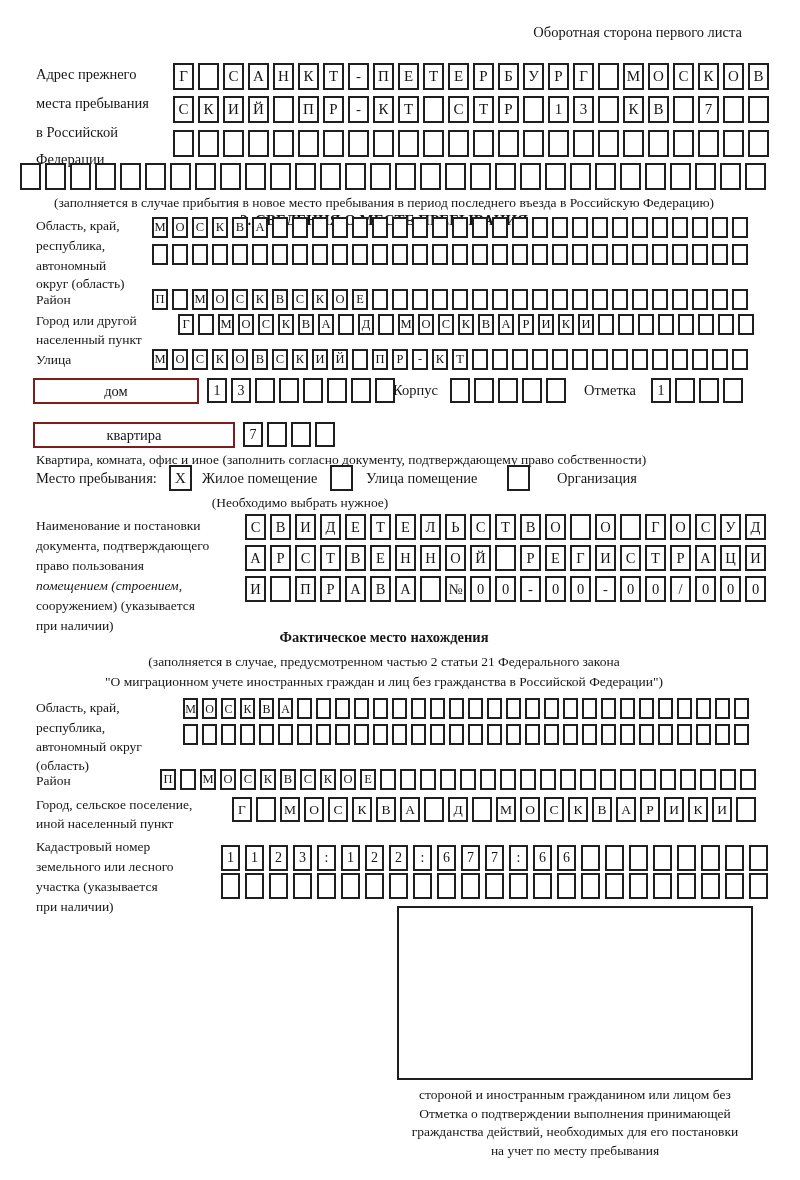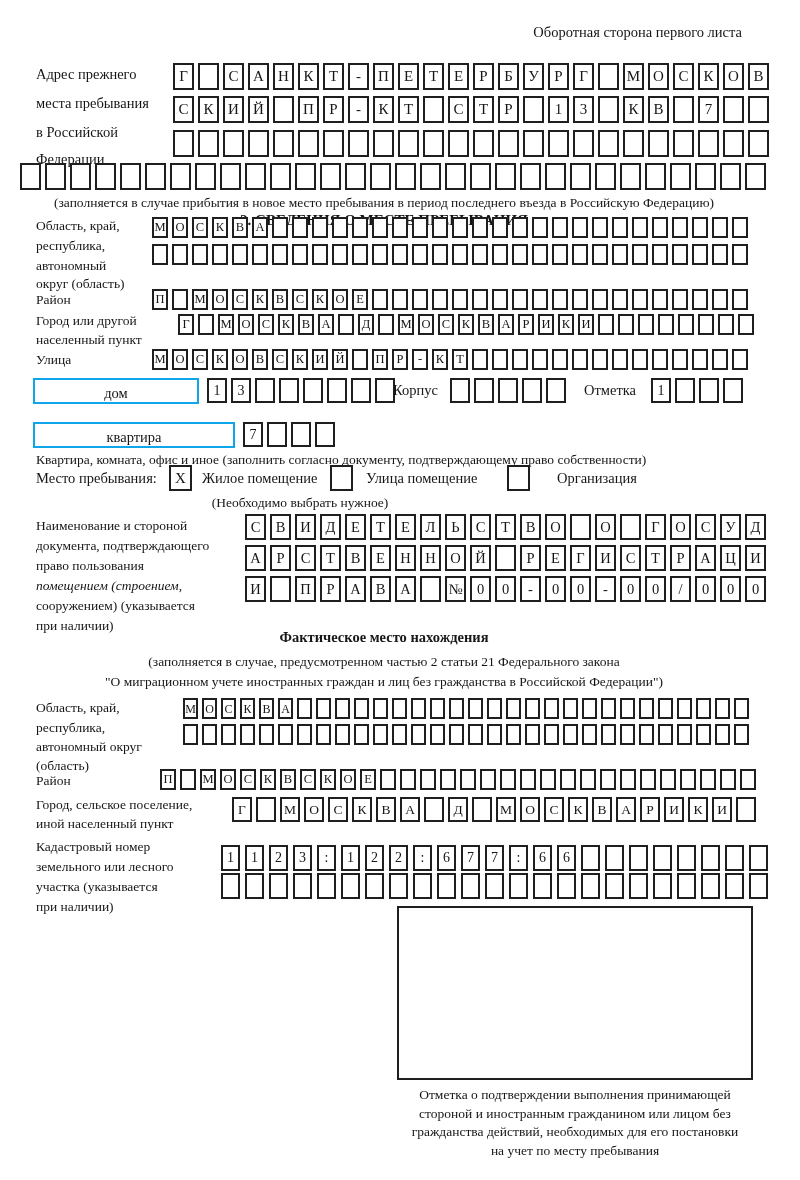--- a/index.html
+++ b/index.html
@@ -18,22 +18,22 @@
   }
   .cells-addr .cell { width:21px; height:27px; font-size:15px; }
   .cells-sm   .cell { width:16px; height:21px; font-size:12.5px; }
   .cells-doc  .cell { width:21px; height:26px; font-size:14.5px; }
   .cells-house .cell{ width:20px; height:25px; font-size:14px; }
   .cells-kad  { gap:5px; }
   .cells-kad  .cell { width:19px; height:26px; font-size:14px; }
   .cells-reg2 .cell { width:15px; height:21px; font-size:12px; }
   .cells-city2 .cell{ width:20px; height:25px; font-size:13.5px; }
   .bigbox {
-    position:absolute; box-sizing:border-box; border:2px solid #0ea5e9; background:#fff;
-    display:flex; align-items:flex-end; justify-content:center; font-size:14.5px;
+    position:absolute; box-sizing:border-box; border:2px solid #7f1d1d; background:#fff;
+    display:flex; align-items:center; justify-content:center; font-size:14.5px;
   }
   .chk {
     position:absolute; box-sizing:border-box; width:23px; height:26px; border:2px solid #1f1f1f;
     display:flex; align-items:center; justify-content:center; font-size:15px; background:#fff;
   }
   .stamp-box { position:absolute; left:397px; top:906px; width:356px; height:174px;
     box-sizing:border-box; border:2px solid #1f1f1f; background:#fff; }
   .cap { font-size:13.5px; line-height:18.5px; text-align:center; }
 </style>
 </head>
@@ -374,21 +374,21 @@
 
   <div class="lbl lbl-lg" style="left:36px; top:470px;">Место пребывания:</div>
   <div class="chk" style="left:169px; top:465px;">X</div>
   <div class="lbl lbl-lg" style="left:202px; top:470px;">Жилое помещение</div>
   <div class="chk" style="left:330px; top:465px;"></div>
   <div class="lbl lbl-lg" style="left:366px; top:470px;">Улица помещение</div>
   <div class="chk" style="left:507px; top:465px;"></div>
   <div class="lbl lbl-lg" style="left:557px; top:470px;">Организация</div>
   <div class="lbl" style="left:150px; top:495px; width:300px; text-align:center; white-space:nowrap;">(Необходимо выбрать нужное)</div>
 
-  <div class="lbl" style="left:36px; top:518px;">Наименование и стороной</div>
+  <div class="lbl" style="left:36px; top:518px;">Наименование и постановки</div>
   <div class="lbl" style="left:36px; top:538px;">документа, подтверждающего</div>
   <div class="lbl" style="left:36px; top:558px;">право пользования</div>
   <div class="lbl" style="left:36px; top:578px;font-style:italic;">помещением (строением,</div>
   <div class="lbl" style="left:36px; top:598px;">сооружением) (указывается</div>
   <div class="lbl" style="left:36px; top:618px;">при наличии)</div>
   <div class="cells cells-doc" style="left:245px; top:514px;">
       <div class="cell">С</div>
       <div class="cell">В</div>
       <div class="cell">И</div>
       <div class="cell">Д</div>
@@ -641,19 +641,19 @@
       <div class="cell"></div>
       <div class="cell"></div>
       <div class="cell"></div>
       <div class="cell"></div>
       <div class="cell"></div>
       <div class="cell"></div>
     </div>
 
   <div class="stamp-box"></div>
   <div style="position:absolute; left:372px; top:1086px; width:406px;">
+    <div class="cap">стороной и иностранным гражданином или лицом без</div>
     <div class="cap">Отметка о подтверждении выполнения принимающей</div>
-    <div class="cap">стороной и иностранным гражданином или лицом без</div>
     <div class="cap">гражданства действий, необходимых для его постановки</div>
     <div class="cap">на учет по месту пребывания</div>
   </div>
 
 </div>
 
 </body></html>

